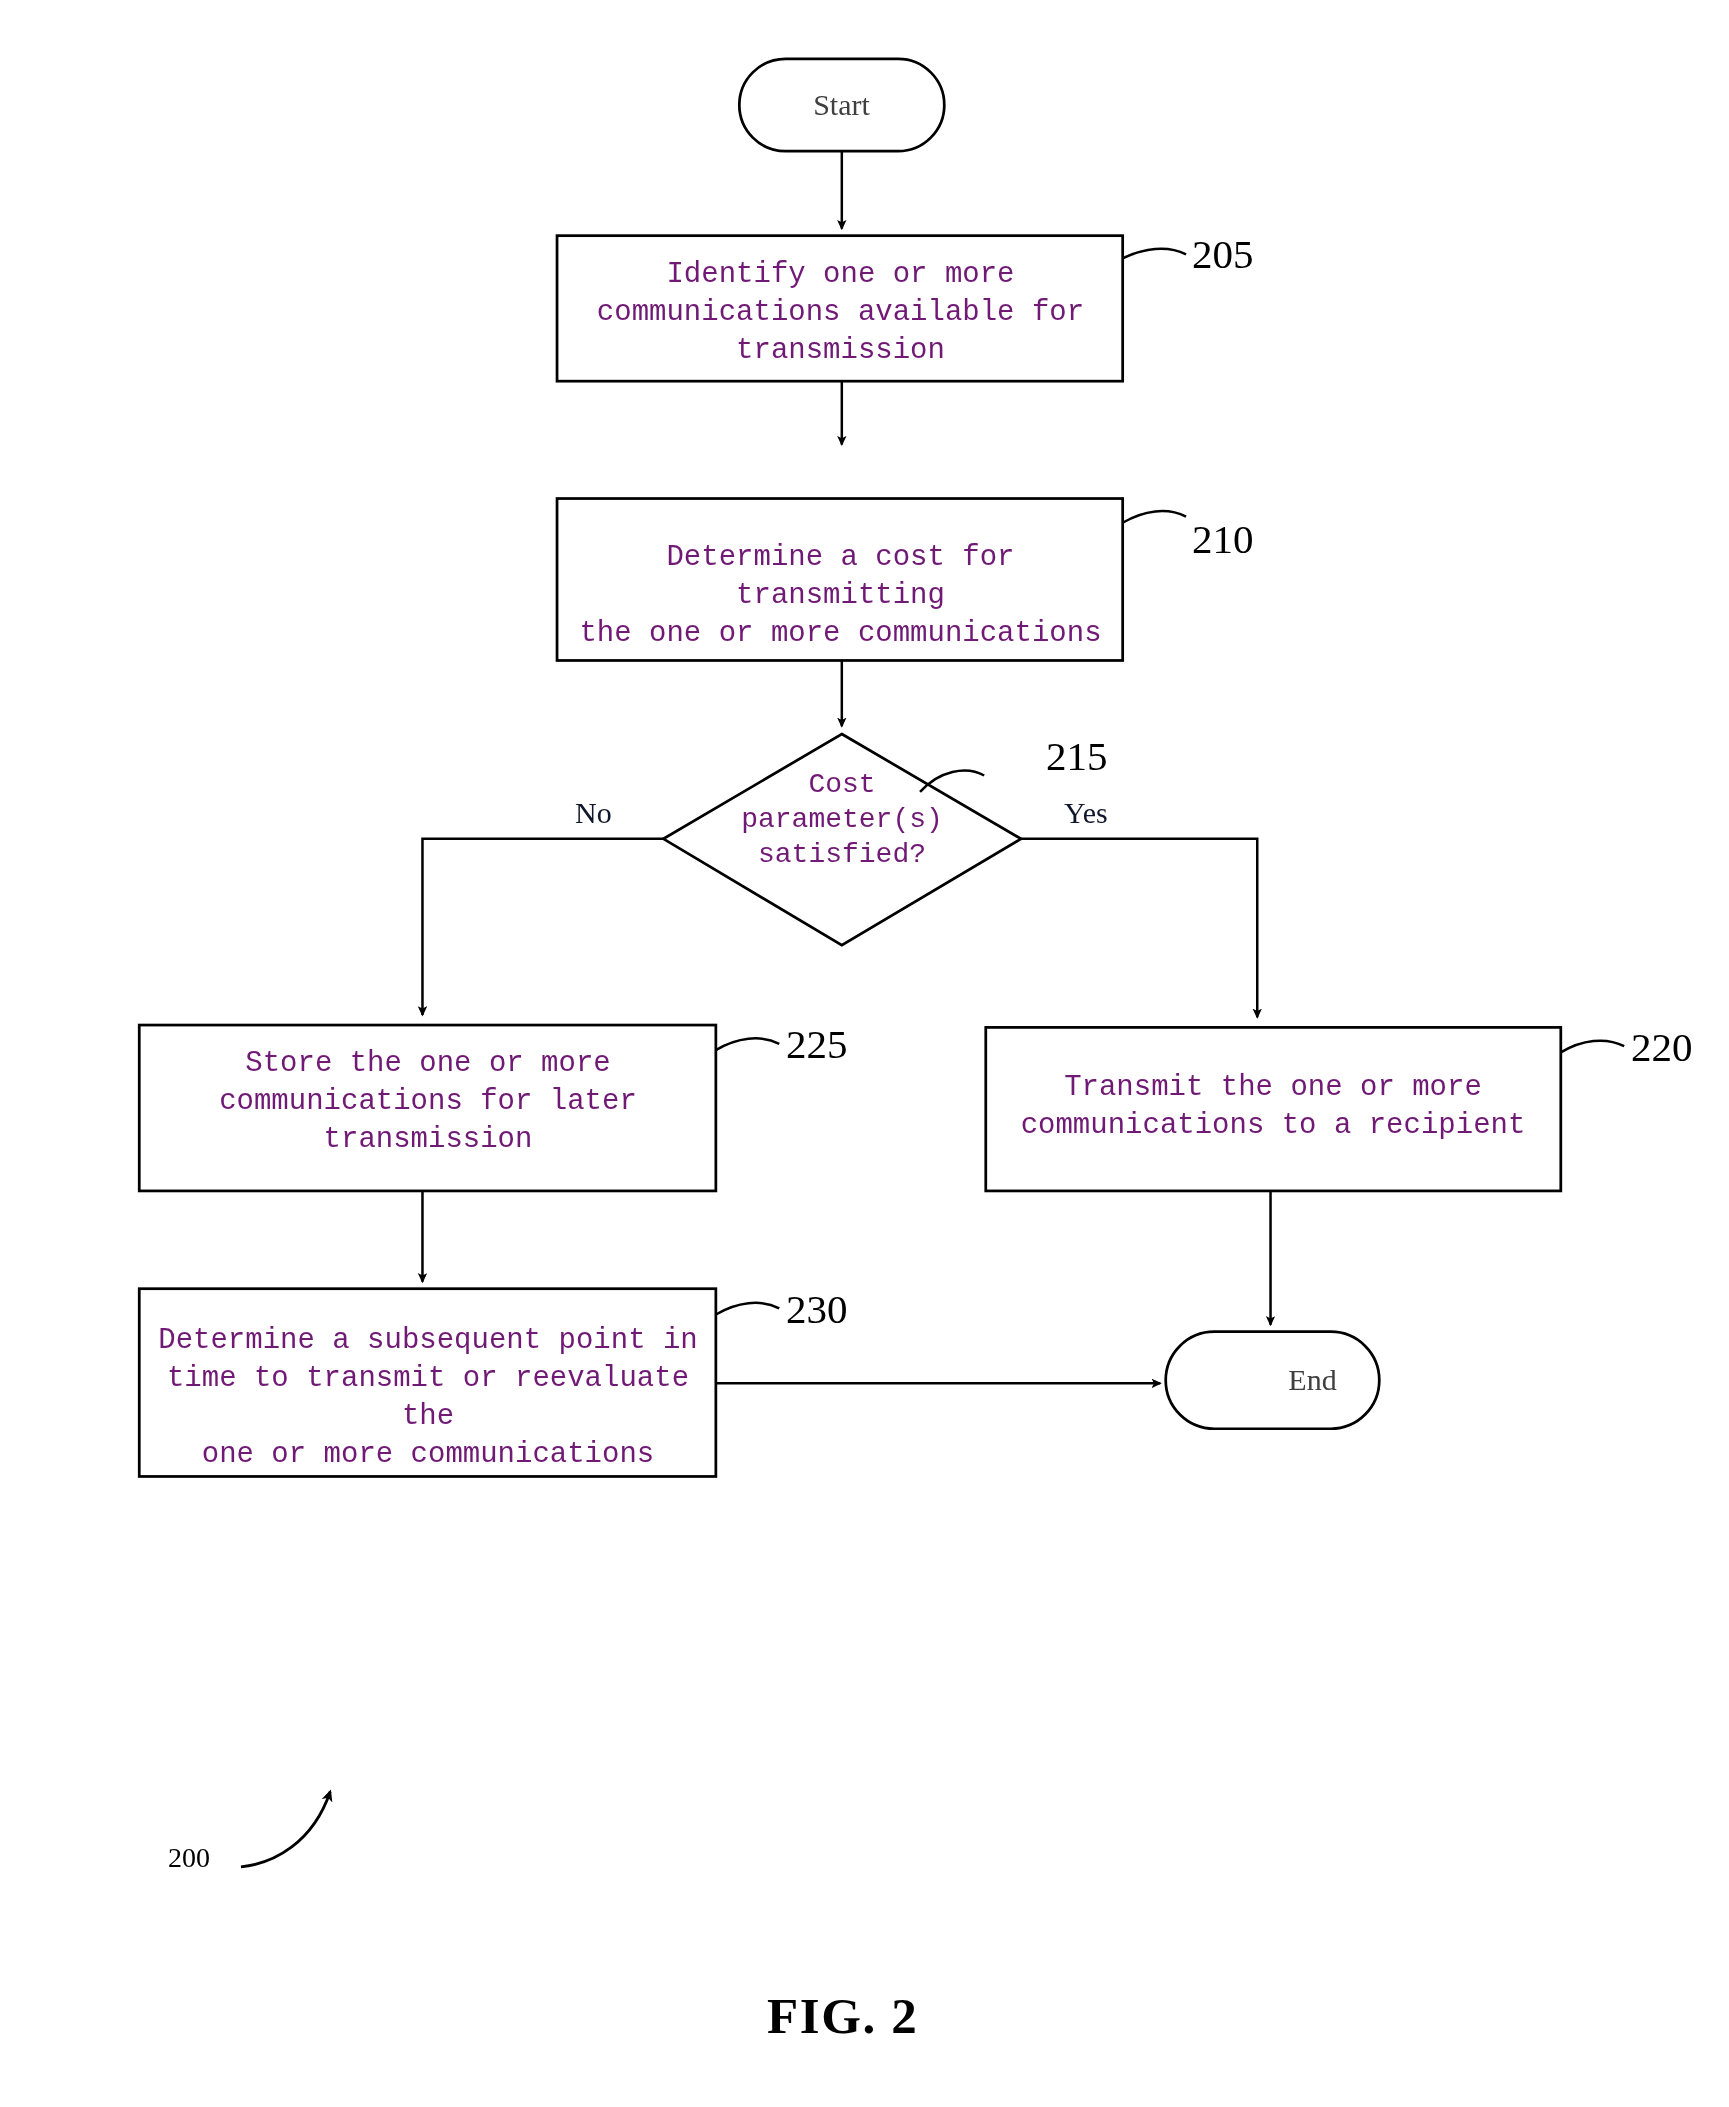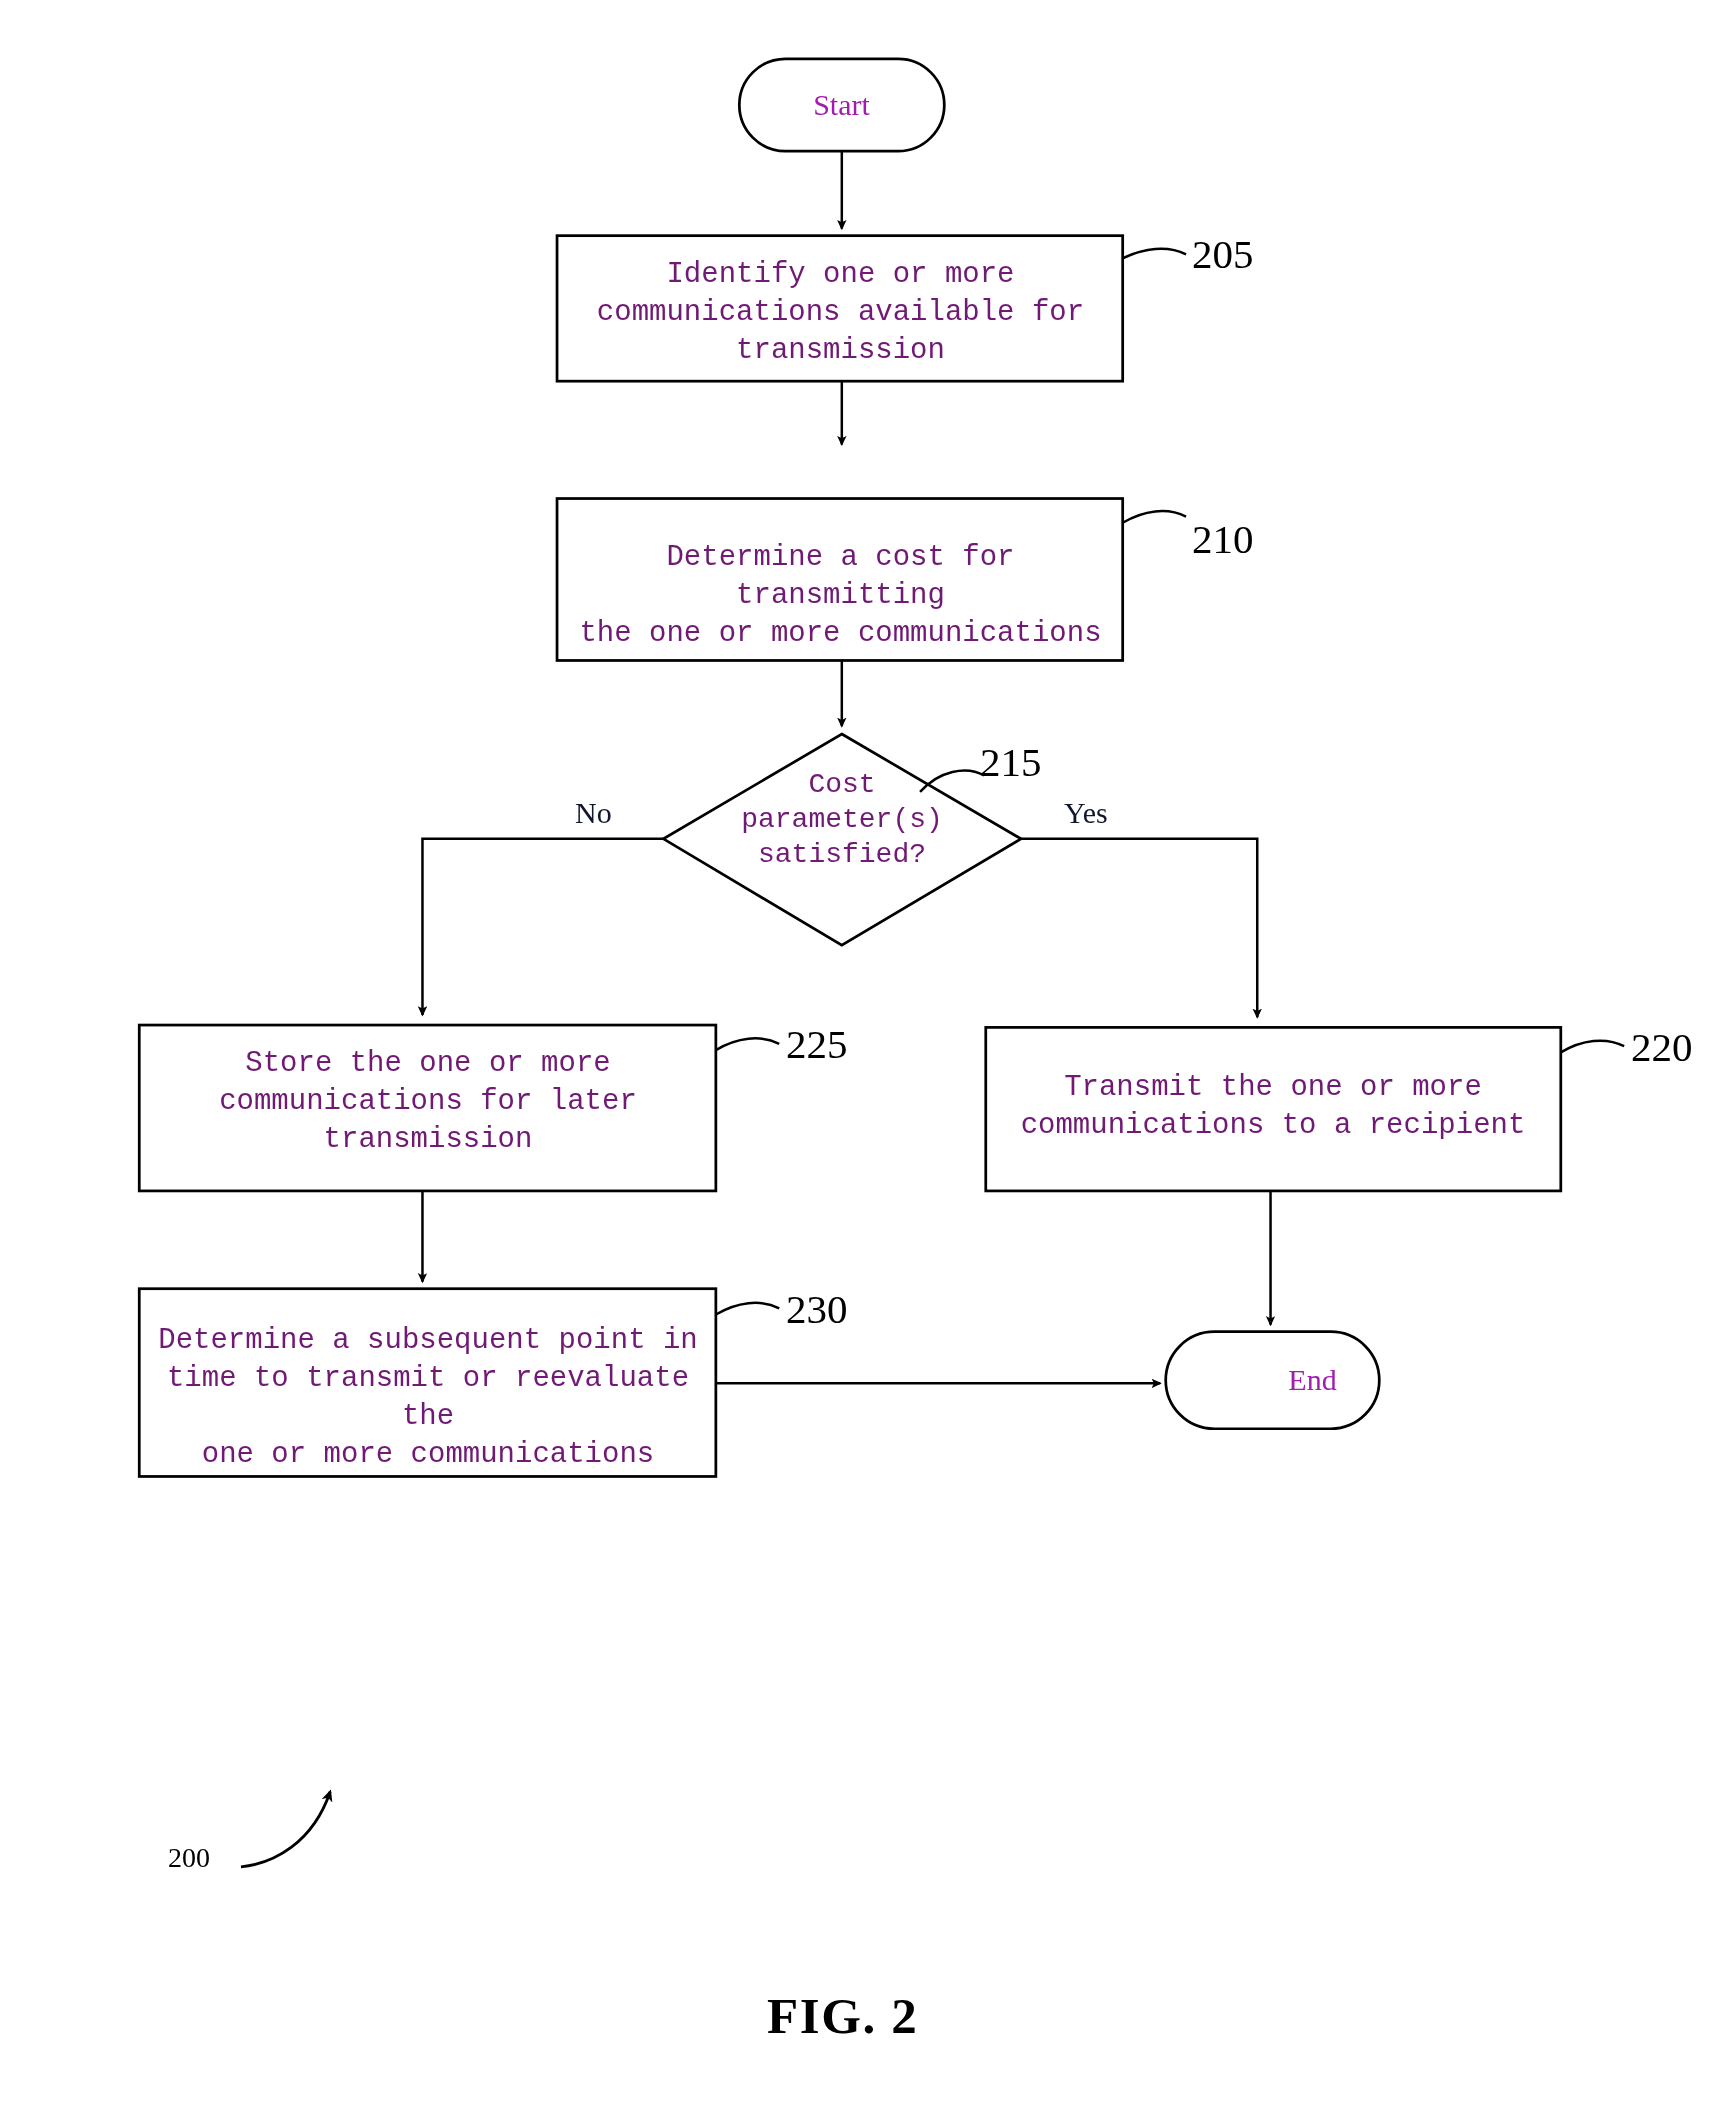--- a/index.html
+++ b/index.html
@@ -54,21 +54,21 @@
     font-size: 51px;
     letter-spacing: 1.6px;
     color: #000000;
   }
   .term-label {
     position: absolute;
     text-align: center;
     font-family: "Liberation Serif", "DejaVu Serif", serif;
     font-size: 30px;
     line-height: 33px;
-    color: #a21caf;
+    color: #404040;
   }
 </style>
 </head>
 <body>
 
 <div id="page">
 
   <svg id="figure-svg" viewBox="0 0 2210 2694">
     <defs>
       <marker id="arrowhead" markerWidth="14" markerHeight="14" refX="11" refY="6" orient="auto" markerUnits="userSpaceOnUse">
@@ -128,21 +128,21 @@
 transmission</div>
   <div class="ref-num" style="left:1192px; top:237px;">205</div>
 
   <div class="node-label" style="left:567px; top:539px; width:547px;">Determine a cost for transmitting
 the one or more communications</div>
   <div class="ref-num" style="left:1192px; top:522px;">210</div>
 
   <div class="node-label" style="left:705px; top:767px; width:274px; font-size:28px; line-height:35px;">Cost
 parameter(s)
 satisfied?</div>
-  <div class="ref-num" style="left:980px; top:739px;margin-top:6px;">215</div>
+  <div class="ref-num" style="left:1046px; top:739px;">215</div>
 
   <div class="branch-label" style="left:575px; top:796px;">No</div>
   <div class="branch-label" style="left:1064px; top:796px;">Yes</div>
 
   <div class="node-label" style="left:149px; top:1045px; width:558px;">Store the one or more
 communications for later
 transmission</div>
   <div class="ref-num" style="left:786px; top:1027px;">225</div>
 
   <div class="node-label" style="left:995px; top:1069px; width:556px;">Transmit the one or more

